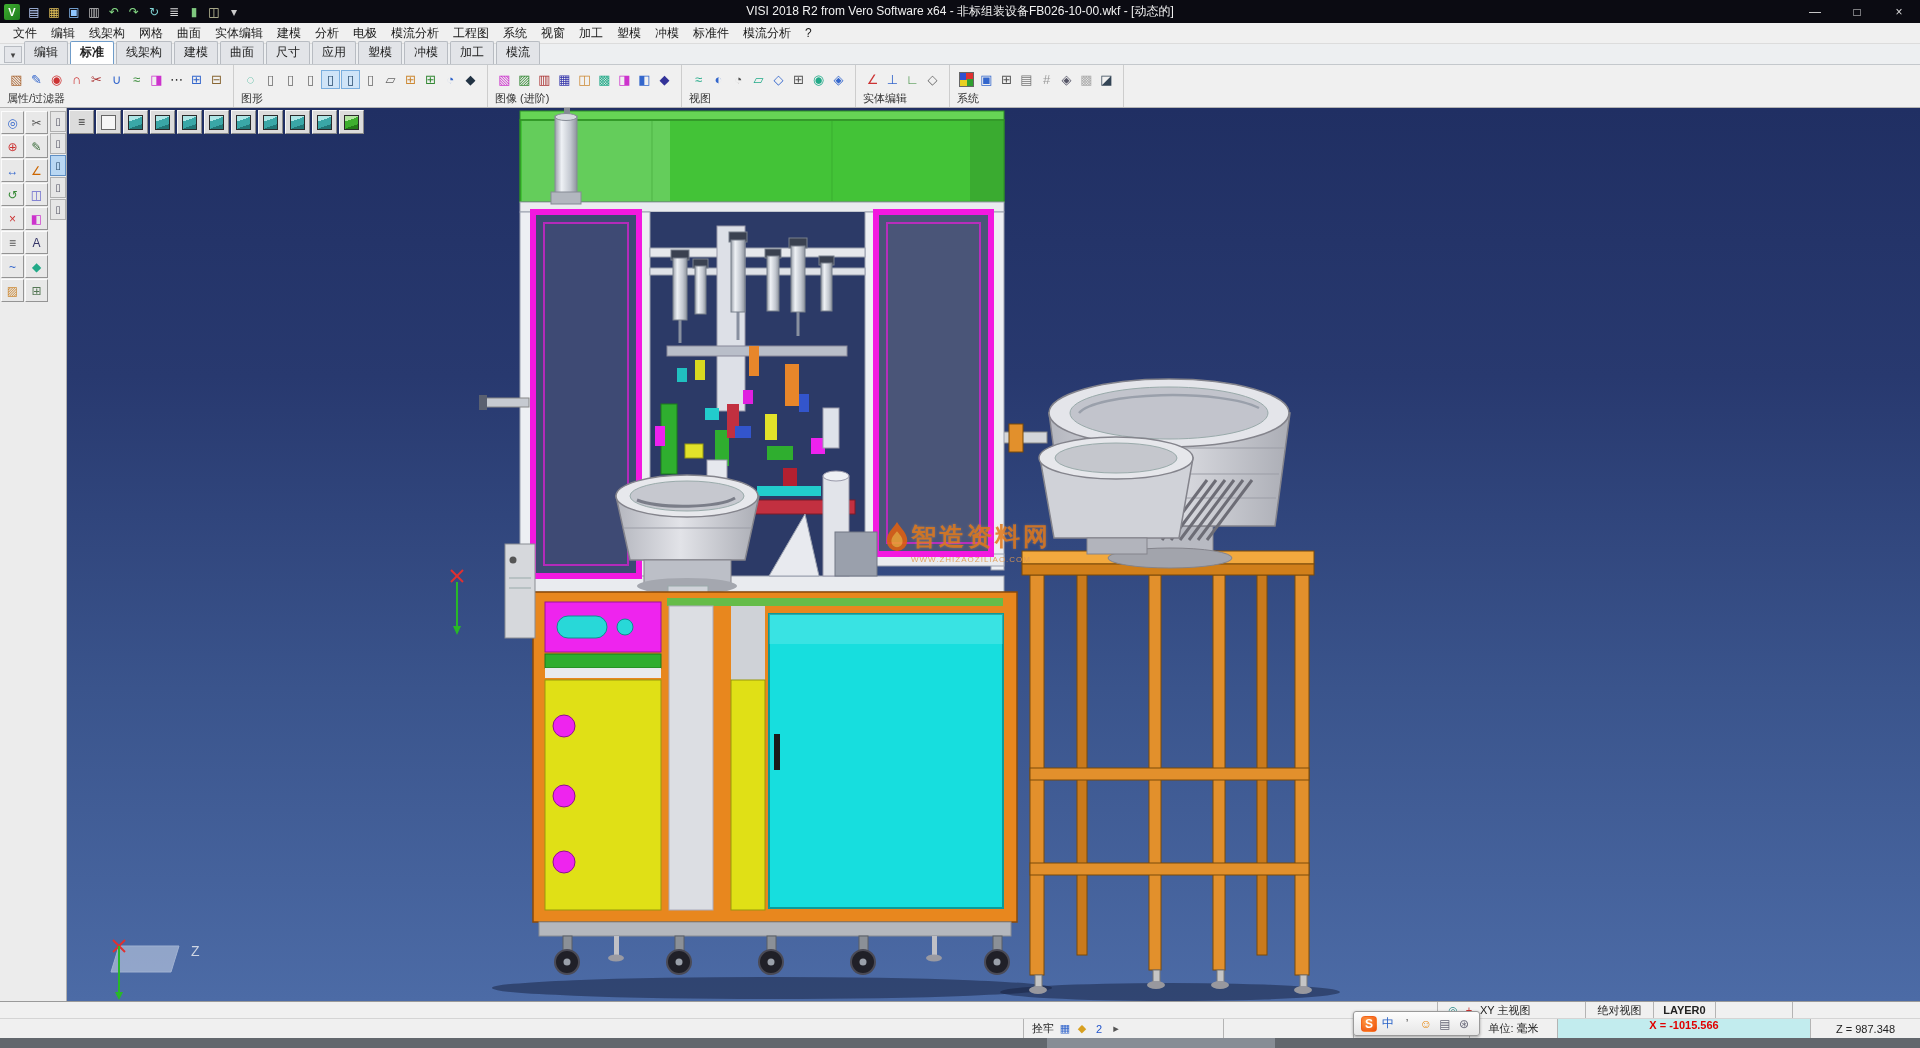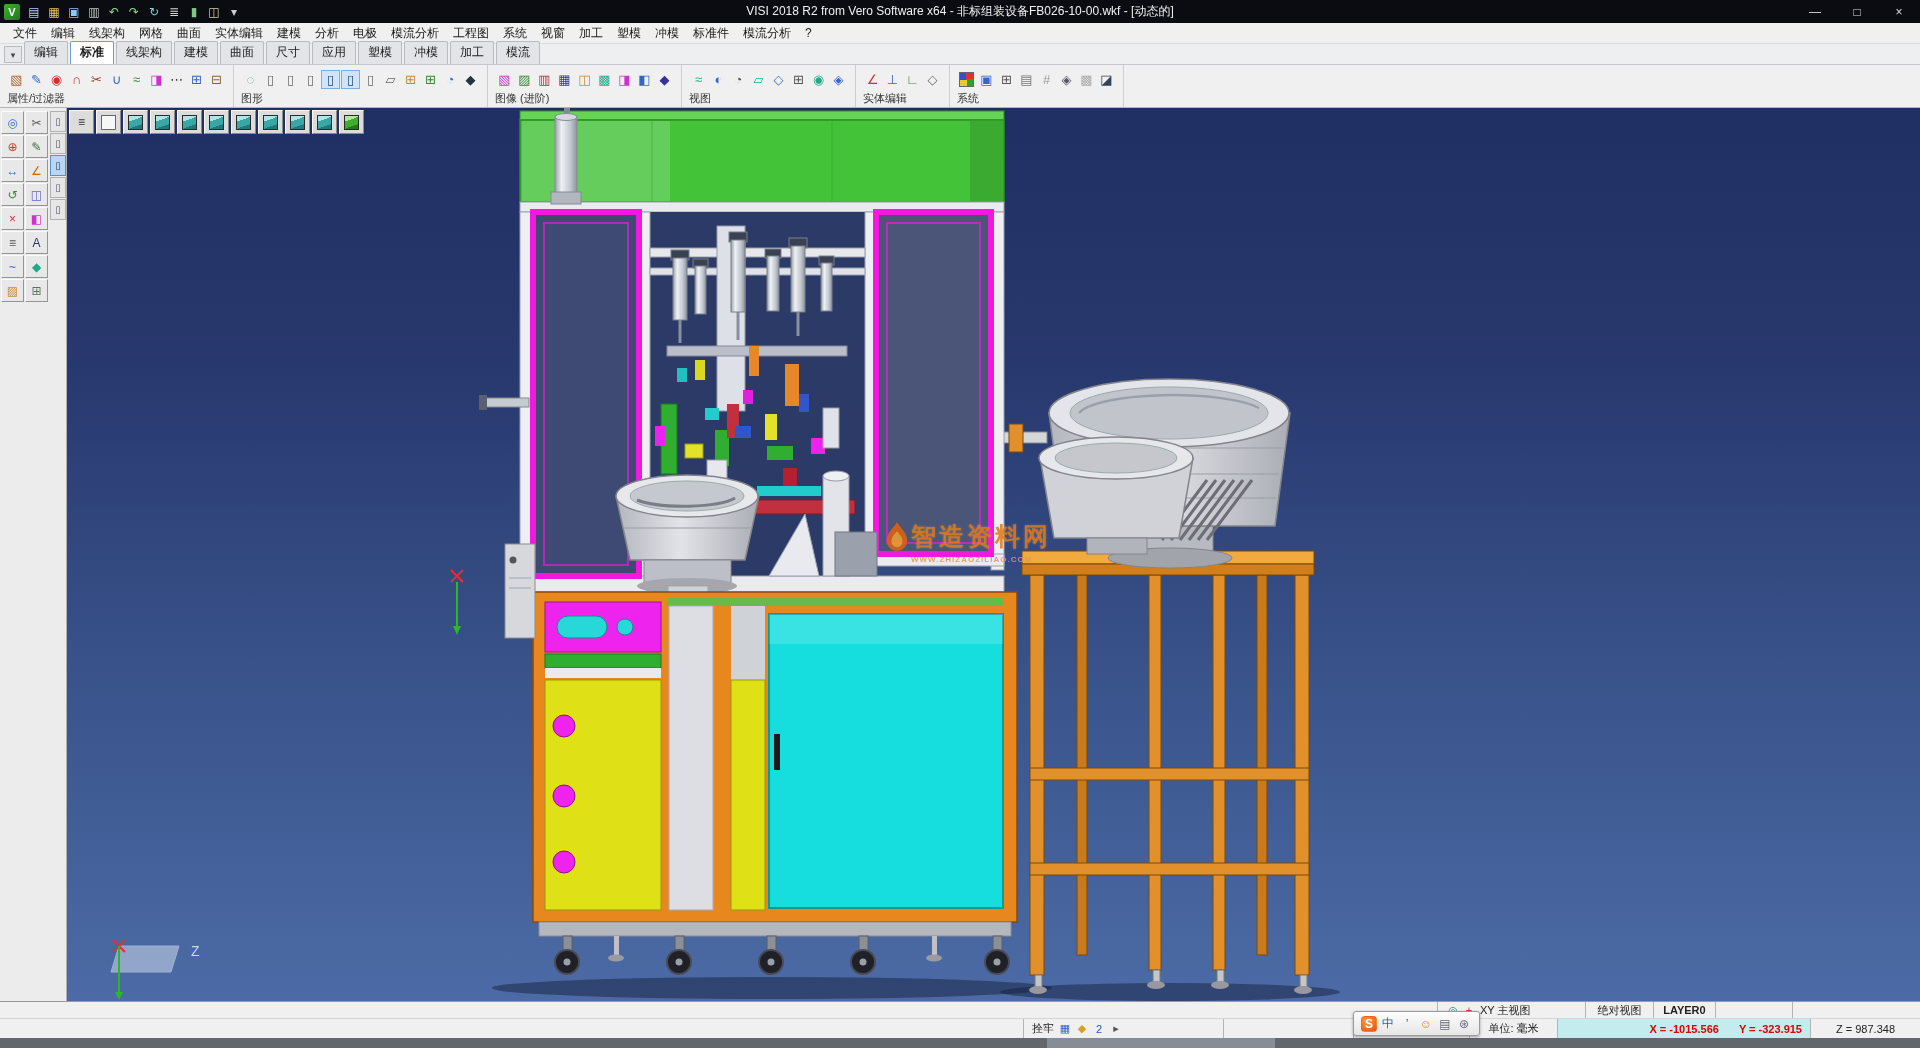--- a/index.html
+++ b/index.html
@@ -59,30 +59,30 @@
   .vc-btn { width:25px; height:24px; background:#dcdcdc; border:1px solid; border-color:#f8f8f8 #8a8a8a #8a8a8a #f8f8f8;
     display:flex; align-items:center; justify-content:center; padding:0; }
   .vc-ico { width:15px; height:15px; display:flex; align-items:center; justify-content:center; font-size:12px; color:#333; }
   .vc-btn.cube .vc-ico { background:linear-gradient(160deg,#aee6e6 0 32%,#3aa7a7 32% 72%,#227878 72%); border:1px solid #2a2a2a; }
   .vc-btn.cube-green .vc-ico { background:linear-gradient(160deg,#b2e6a0 0 32%,#3fae2f 32% 72%,#237a18 72%); border:1px solid #2a2a2a; }
   .vc-btn.flat .vc-ico { background:#f6f6f6; border:1px solid #666; }
 
   .watermark { position:absolute; left:816px; top:380px; display:flex; align-items:flex-start; opacity:.88; z-index:4;margin-top:32px; }
   .wm-text { color:#e07a1e; font-size:25px; font-weight:bold; letter-spacing:3px; white-space:nowrap;
     text-shadow:0 0 3px rgba(255,190,110,.35); }
-  .wm-sub { font-size:8px; color:#e09a50; letter-spacing:1px; margin-top:2px;font-weight:bold; }
+  .wm-sub { font-size:8px; color:#e09a50; letter-spacing:1px; margin-top:2px; }
 
   
   .statusrow1 { height:17px; background:#f0f0f0; border-top:1px solid #9a9a9a; display:flex; align-items:center; font-size:11px; }
   .statusrow2 { height:20px; background:#f0f0f0; border-top:1px solid #d4d4d4; display:flex; align-items:center; font-size:11px; }
   .sr-spacer { flex:1; }
   .sr-seg { border-left:1px solid #b4b4b4; height:100%; display:flex; align-items:center; padding:0 8px; gap:4px; white-space:nowrap; color:#222; }
   .sr-seg .ticon { width:14px; height:14px; font-size:11px; }
   .seg-layer { font-weight:bold; }
-  .seg-coord-xy { background:#c2ecee; color:#e00000; font-weight:bold; width:253px; justify-content:flex-end; gap:20px; }
+  .seg-coord-xy { background:#c2ecee; color:#e00000; font-weight:bold; width:253px; justify-content:space-between; gap:12px;flex-direction:column; }
   .seg-coord-z { width:110px; color:#222; justify-content:center; }
   .taskbar-strip { height:10px; background:#62676d; position:relative; }
   .taskbar-strip .lighter { position:absolute; left:1047px; width:228px; height:10px; background:#878d95; }
 
   .ime-bar { position:absolute; left:1353px; top:1011px; height:25px; display:flex; align-items:center; gap:3px; padding:0 7px;
     background:linear-gradient(#fdfdfd,#e6e6e6); border:1px solid #9a9a9a; border-radius:3px;
     box-shadow:0 1px 3px rgba(0,0,0,.35); z-index:20; }
   .ime-bar .ticon { width:16px; height:16px; font-size:12px; }
 </style>
 </head>

